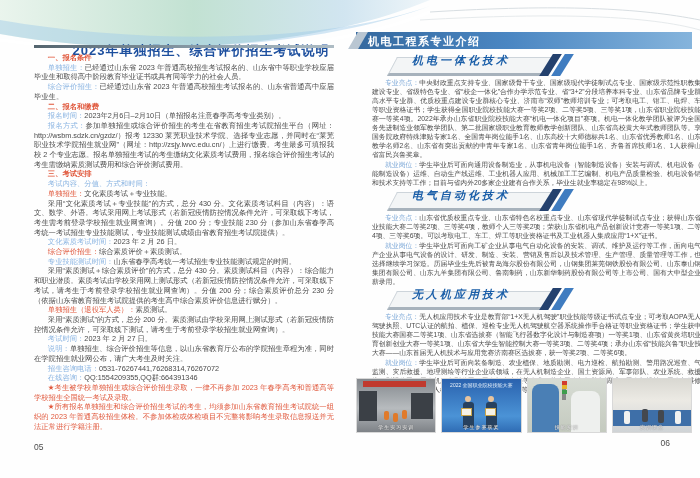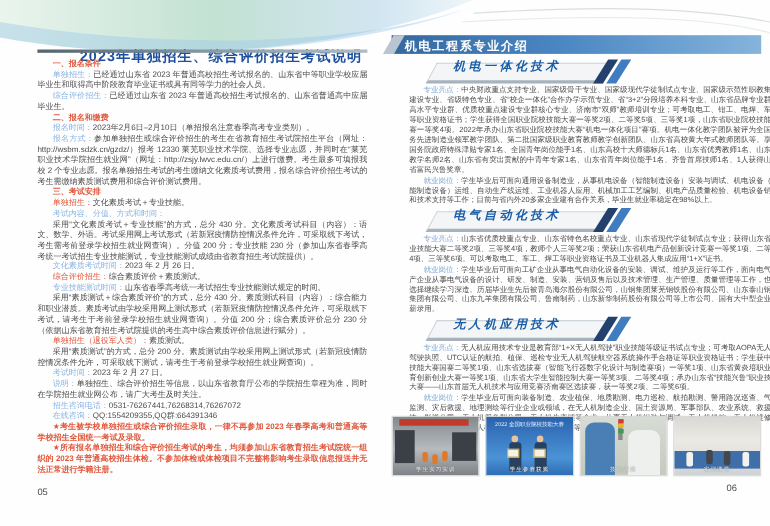--- a/index.html
+++ b/index.html
@@ -13,21 +13,21 @@
   .lp-title{margin:16px;position:absolute;top:26px;left:0;width:100%;text-align:center;
             font-size:13px;font-weight:bold;color:#1d4f9e;letter-spacing:1px;}
   .lp-rule{position:absolute;top:45px;left:4px;width:300px;height:3px;
            background:linear-gradient(90deg,#55656f,#8da0ac 60%,#aebcc4);}
   .lp-body{position:absolute;top:53px;left:4px;width:300px;font-size:7.3px;line-height:9.7px;
            text-align:justify;}
   .lp-body p{margin:0;text-indent:1.9em;}
   .h{color:#e0573b;font-weight:bold;}
   .bl{color:#8ab4e2;}
   .rl{color:#e0573b;}
-  .star{color:#e0573b;font-weight:bold;}
+  .star{color:#e0573b;}
   .pn{position:absolute;font-size:8.5px;color:#4c4c4c;}
   .pn-left{left:4px;top:442px;text-align:right;}
 
   
   .page-right{position:absolute;left:356px;top:0;width:336px;height:478px;}
   .rp-header{position:absolute;top:32px;left:0;width:336px;height:17px;
              background:linear-gradient(90deg,#35699f,#4a86c2 45%,#85b4dc);}
   .rp-header-cut{position:absolute;left:-3px;top:0;width:10px;height:17px;
                  background:#b9c6d2;transform:skewX(-30deg);}
   .rp-header-title{position:absolute;left:12px;top:2px;font-size:11px;font-weight:bold;
@@ -100,22 +100,22 @@
     <h1 class="lp-title">2023年单独招生、综合评价招生考试说明</h1>
     <div class="lp-rule"></div>
     <div class="lp-body">
       <p><span class="h">一、报名条件</span></p>
       <p><span class="bl">单独招生：</span><span>已经通过山东省 2023 年普通高校招生考试报名的、山东省中等职业学校应届毕业生和取得高中阶段教育毕业证书或具有同等学力的社会人员。</span></p>
       <p><span class="bl">综合评价招生：</span><span>已经通过山东省 2023 年普通高校招生考试报名的、山东省普通高中应届毕业生。</span></p>
       <p><span class="h">二、报名和缴费</span></p>
       <p><span class="bl">报名时间：</span><span>2023年2月6日–2月10日（单招报名注意春季高考专业类别）。</span></p>
       <p><span class="bl">报名方式：</span><span>参加单独招生或综合评价招生的考生在省教育招生考试院招生平台（网址：http://wsbm.sdzk.cn/gzdz/）报考 12330 莱芜职业技术学院、选择专业志愿，并同时在“莱芜职业技术学院招生就业网”（网址：http://zsjy.lwvc.edu.cn/）上进行缴费。考生最多可填报我校 2 个专业志愿。报名单独招生考试的考生缴纳文化素质考试费用，报名综合评价招生考试的考生需缴纳素质测试费用和综合评价测试费用。</span></p>
       <p><span class="h">三、考试安排</span></p>
+      <p><span class="bl">考试内容、分值、方式和时间：</span></p>
       <p><span class="rl">单独招生：</span><span>文化素质考试＋专业技能。</span></p>
-      <p><span class="bl">考试内容、分值、方式和时间：</span></p>
       <p><span>采用“文化素质考试＋专业技能”的方式，总分 430 分。文化素质考试科目（内容）：语文、数学、外语。考试采用网上考试形式（若新冠疫情防控情况条件允许，可采取线下考试，考生需考前登录学校招生就业网查询）。分值 200 分；专业技能 230 分（参加山东省春季高考统一考试招生专业技能测试，专业技能测试成绩由省教育招生考试院提供）。</span></p>
       <p><span class="bl">文化素质考试时间：</span><span>2023 年 2 月 26 日。</span></p>
       <p><span class="rl">综合评价招生：</span><span>综合素质评价＋素质测试。</span></p>
       <p><span class="bl">专业技能测试时间：</span><span>山东省春季高考统一考试招生专业技能测试规定的时间。</span></p>
       <p><span>采用“素质测试＋综合素质评价”的方式，总分 430 分。素质测试科目（内容）：综合能力和职业潜质。素质考试由学校采用网上测试形式（若新冠疫情防控情况条件允许，可采取线下考试，请考生于考前登录学校招生就业网查询）。分值 200 分；综合素质评价总分 230 分（依据山东省教育招生考试院提供的考生高中综合素质评价信息进行赋分）。</span></p>
       <p><span class="rl">单独招生（退役军人类）：</span><span>素质测试。</span></p>
       <p><span>采用“素质测试”的方式，总分 200 分。素质测试由学校采用网上测试形式（若新冠疫情防控情况条件允许，可采取线下测试，请考生于考前登录学校招生就业网查询）。</span></p>
       <p><span class="bl">考试时间：</span><span>2023 年 2 月 27 日。</span></p>
       <p><span class="bl">说明：</span><span>单独招生、综合评价招生等信息，以山东省教育厅公布的学院招生章程为准，同时在学院招生就业网公布，请广大考生及时关注。</span></p>
       <p><span class="bl">招生咨询电话：</span><span>0531-76267441,76268314,76267072</span></p>

